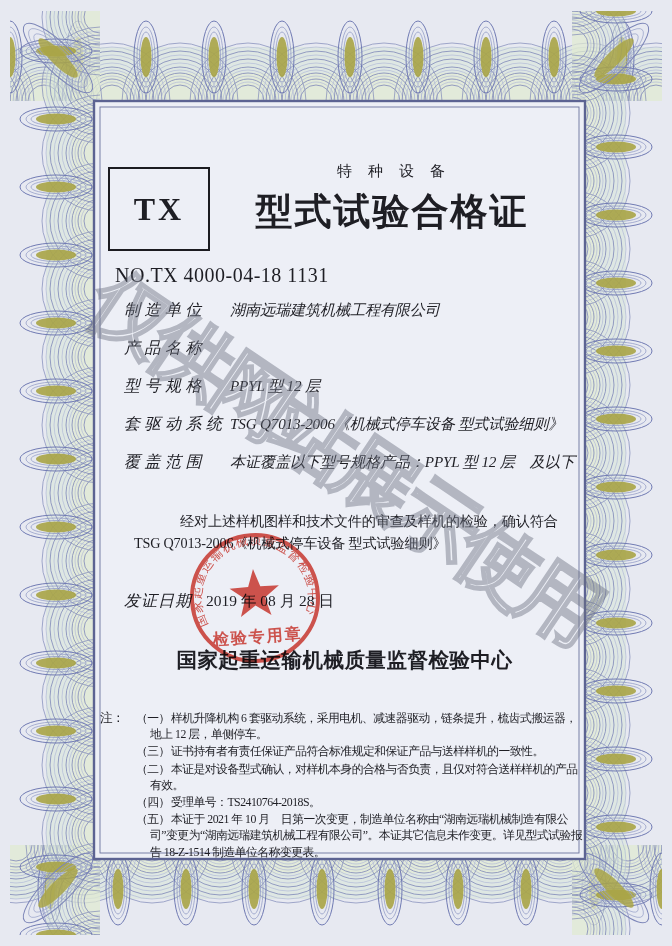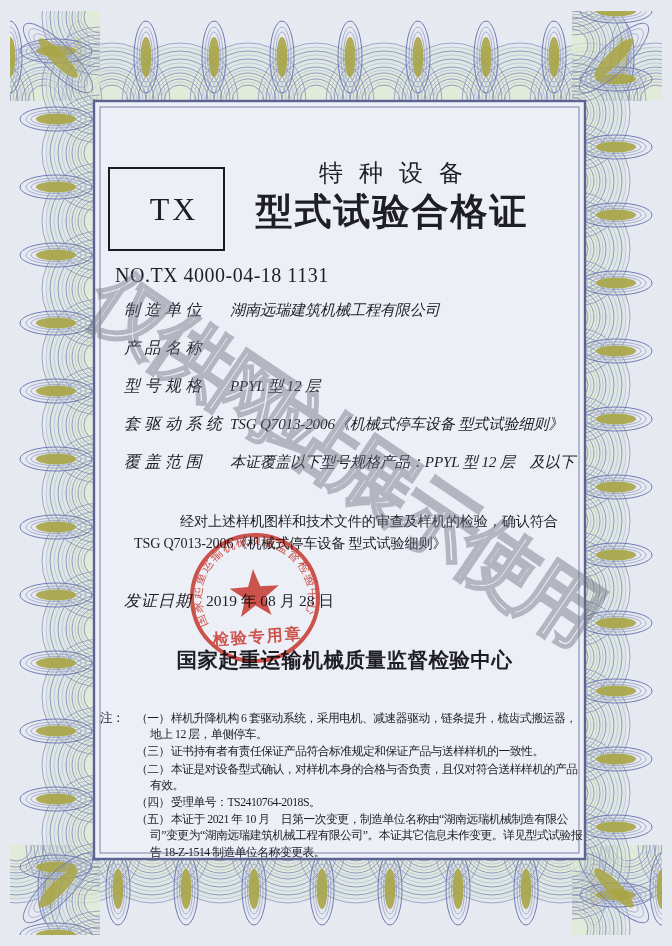--- a/index.html
+++ b/index.html
@@ -7,24 +7,24 @@
     position:relative; width:672px; height:946px; overflow:hidden;
     background:#e7e9f1; font-family:"Liberation Serif","DejaVu Serif",serif;
     color:#1e1e24; margin:0 auto;
   }
   .guilloche { position:absolute; left:0; top:0; }
   .panel { position:absolute; left:94px; top:101px; width:491px; height:758px; }
 
   .tx-box {
     position:absolute; left:14px; top:66px; width:98px; height:80px;
     border:2px solid #1b1b20; display:flex; align-items:center; justify-content:center;
-    font-size:32px; font-weight:normal; letter-spacing:3px;padding-left:15px;
+    font-size:32px; font-weight:bold; letter-spacing:3px;
   }
   .header { position:absolute; left:118px; top:60px; width:358px; text-align:center; }
-  .title-small { font-size:24px; letter-spacing:16px; text-indent:16px; line-height:24px; }
+  .title-small { font-size:15px; letter-spacing:16px; text-indent:16px; line-height:24px;font-family:Liberation Mono, monospace; }
   .title-main  { margin-top:4px; font-size:37px; font-weight:bold; letter-spacing:2px; text-indent:2px; line-height:46px; white-space:nowrap;text-align:center; }
   .cert-no {
     position:absolute; left:0; top:163px; width:100%; text-align:left;
     font-size:20px; letter-spacing:0.5px; transform:translateX(21px); white-space:pre;
   }
 
   .fields { position:absolute; left:30px; top:199px; width:450px; }
   .frow   { display:flex; height:23px; margin-bottom:15px; white-space:nowrap;font-style:italic; }
   .flabel { flex:none; width:90px; font-size:16px; letter-spacing:4.5px; }
   .fvalue { margin-left:16px; font-size:15.2px; letter-spacing:-0.2px; }

